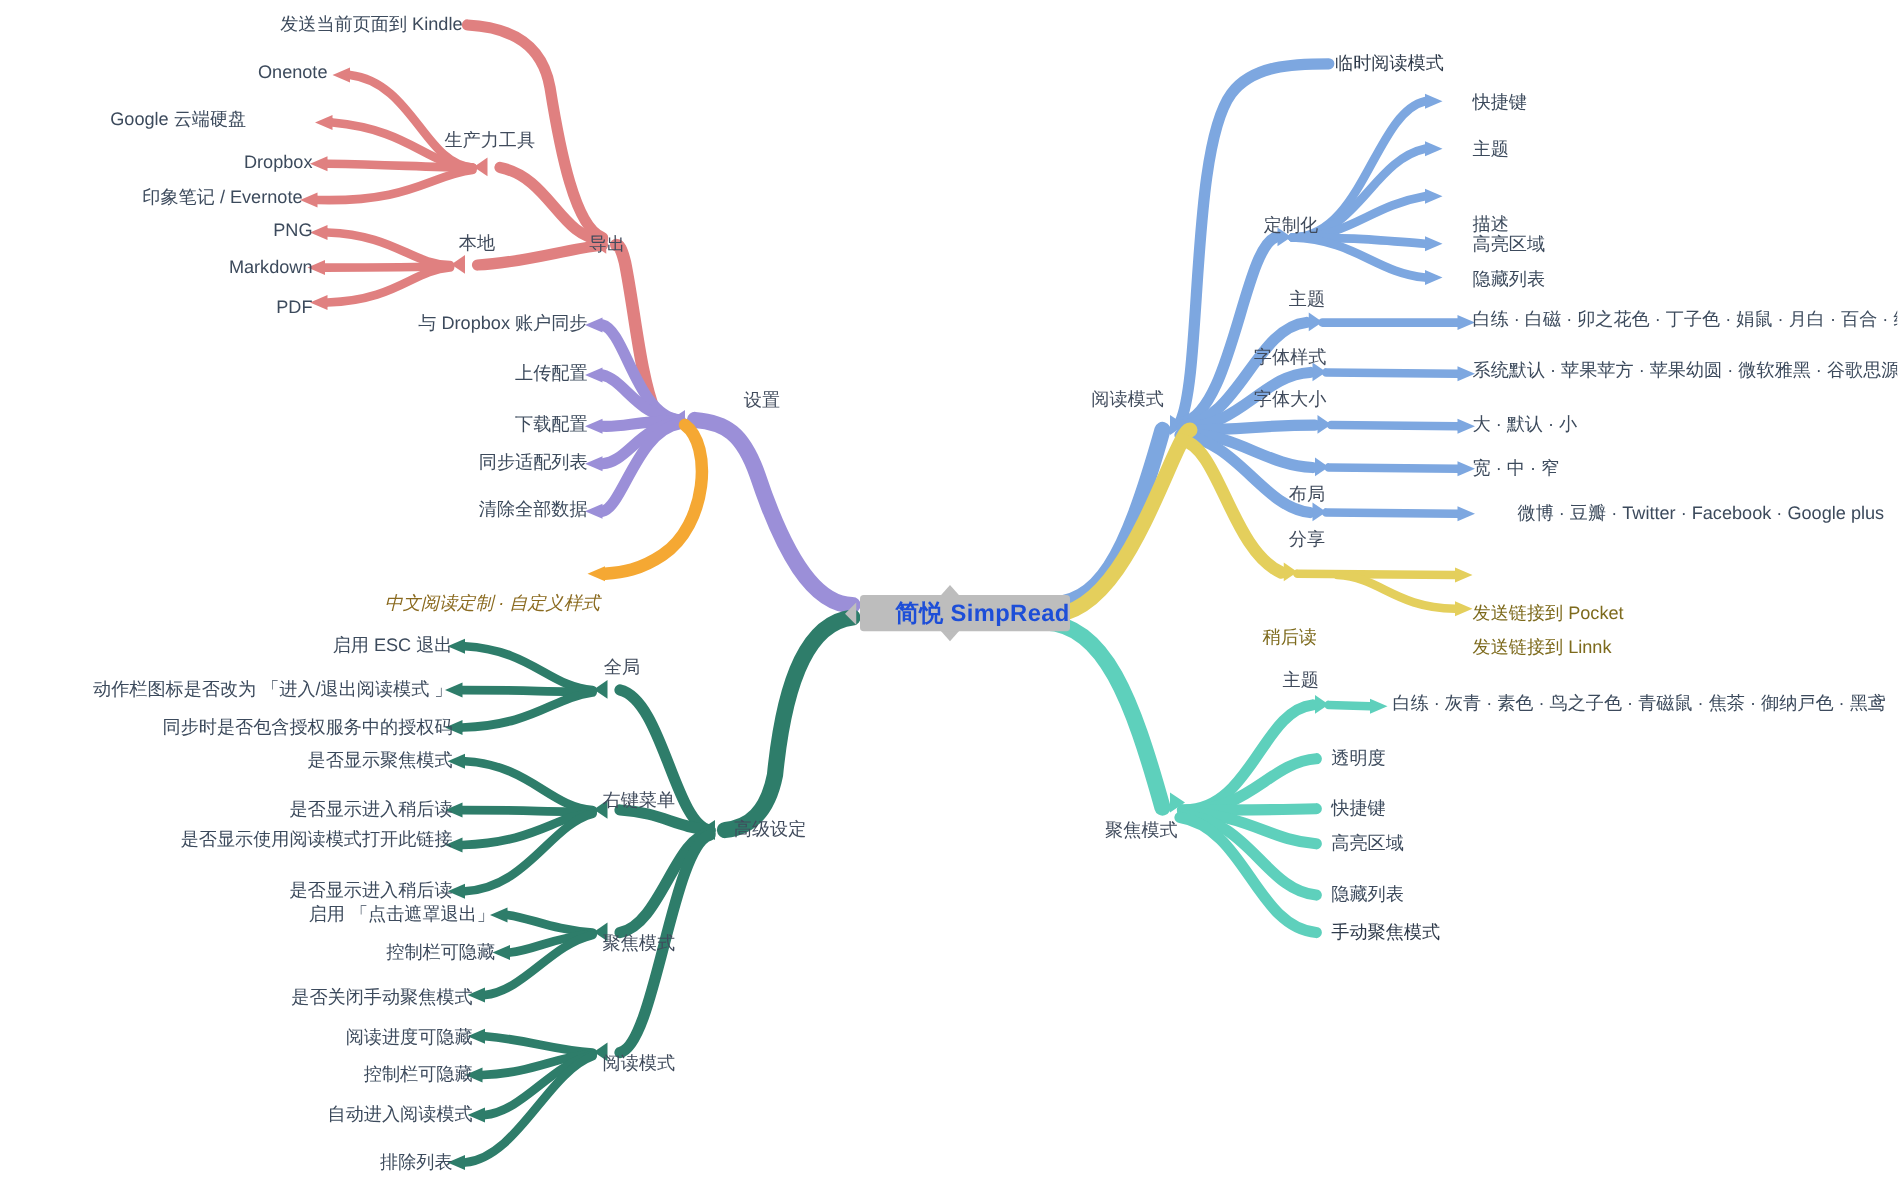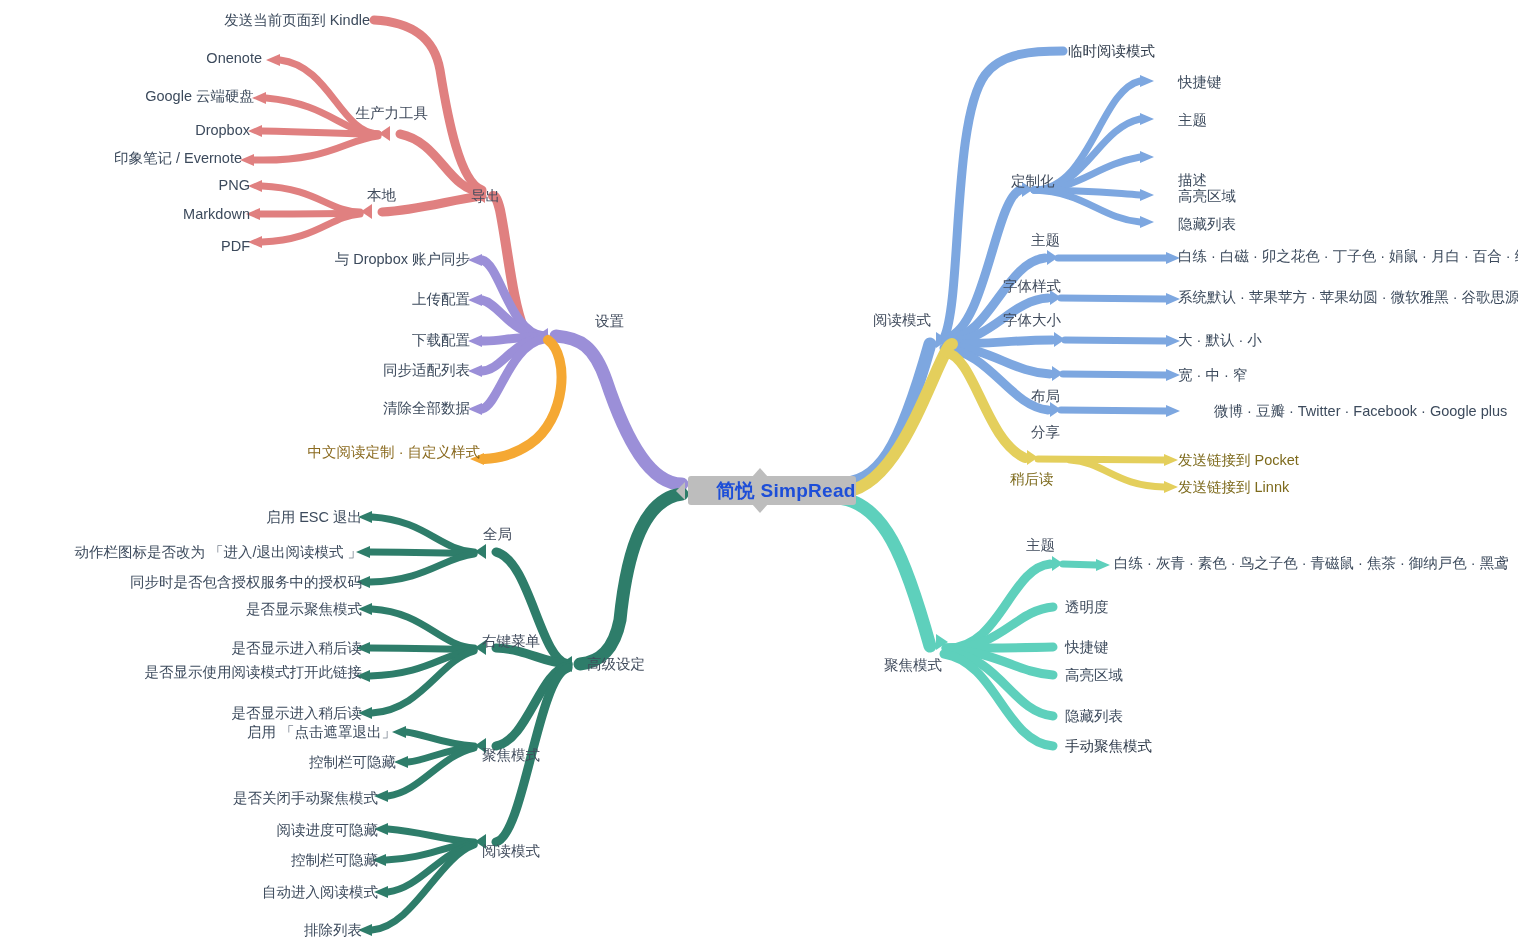--- a/index.html
+++ b/index.html
@@ -20,21 +20,21 @@
     font-size:14.5px;
     color:#3c4a5c;
     white-space:nowrap;
     line-height:1;
   }
   .node.r{  }
   .node.l{ text-align:right; } 
   .node.bold{font-weight:normal;color:#2e3a4a;}
   .node.mid{color:#404b5c;text-align:center;}
   .node.orangetxt{color:#8a6a1f;}
-  .node.yellowtxt{color:#7d6a1c;}
+  .node.yellowtxt{color:#7d6a1c;margin-top:31px;}
 
   #center{
     position:absolute;
     left:688px; top:476px;
     width:140px; height:29px;
     background:#bdbdbd;
     border-radius:3px;
     display:flex;align-items:center;justify-content:center;
     color:#1d4ed8;
     font-size:19px;
@@ -274,36 +274,36 @@
   <div class="node r" style="left:1065px;top:640px;">快捷键</div>
   <div class="node r" style="left:1065px;top:668px;">高亮区域</div>
   <div class="node r" style="left:1065px;top:709px;">隐藏列表</div>
   <div class="node r bold" style="left:1065px;top:739px;">手动聚焦模式</div>
 
   <div class="node l mid" style="right:1018px;top:189px;">导出</div>
   <div class="node l" style="right:1148px;top:13px;">发送当前页面到 Kindle</div>
 
   <div class="node l mid" style="right:1090px;top:106px;">生产力工具</div>
   <div class="node l" style="right:1256px;top:51px;">Onenote</div>
-  <div class="node l" style="right:1264px;top:89px;margin-left:13px;">Google 云端硬盘</div>
+  <div class="node l" style="right:1321px;top:89px;margin-left:13px;">Google 云端硬盘</div>
   <div class="node l" style="right:1268px;top:123px;">Dropbox</div>
   <div class="node l" style="right:1276px;top:151px;">印象笔记 / Evernote</div>
 
   <div class="node l mid" style="right:1122px;top:188px;">本地</div>
   <div class="node l" style="right:1268px;top:178px;">PNG</div>
   <div class="node l" style="right:1268px;top:207px;">Markdown</div>
   <div class="node l" style="right:1268px;top:239px;">PDF</div>
 
   <div class="node l mid" style="right:894px;top:314px;">设置</div>
   <div class="node l" style="right:1048px;top:252px;">与 Dropbox 账户同步</div>
   <div class="node l" style="right:1048px;top:292px;">上传配置</div>
   <div class="node l" style="right:1048px;top:333px;">下载配置</div>
   <div class="node l" style="right:1048px;top:363px;">同步适配列表</div>
   <div class="node l" style="right:1048px;top:401px;">清除全部数据</div>
-  <div class="node l orangetxt" style="right:1038px;top:445px;">中文阅读定制 · 自定义样式</div>
+  <div class="node l orangetxt" style="right:1038px;top:476px;font-style:italic;">中文阅读定制 · 自定义样式</div>
 
   <div class="node l mid" style="right:873px;top:657px;">高级设定</div>
 
   <div class="node l mid" style="right:1006px;top:527px;">全局</div>
   <div class="node l" style="right:1156px;top:510px;">启用 ESC 退出</div>
   <div class="node l" style="right:1156px;top:545px;">动作栏图标是否改为 「进入/退出阅读模式 」</div>
   <div class="node l" style="right:1156px;top:575px;">同步时是否包含授权服务中的授权码</div>
 
   <div class="node l mid" style="right:978px;top:634px;">右键菜单</div>
   <div class="node l" style="right:1156px;top:602px;">是否显示聚焦模式</div>

